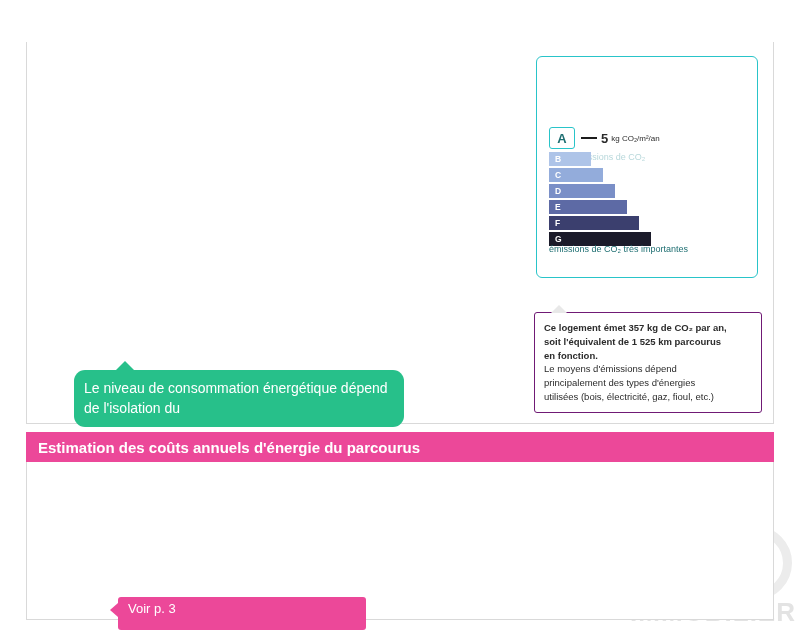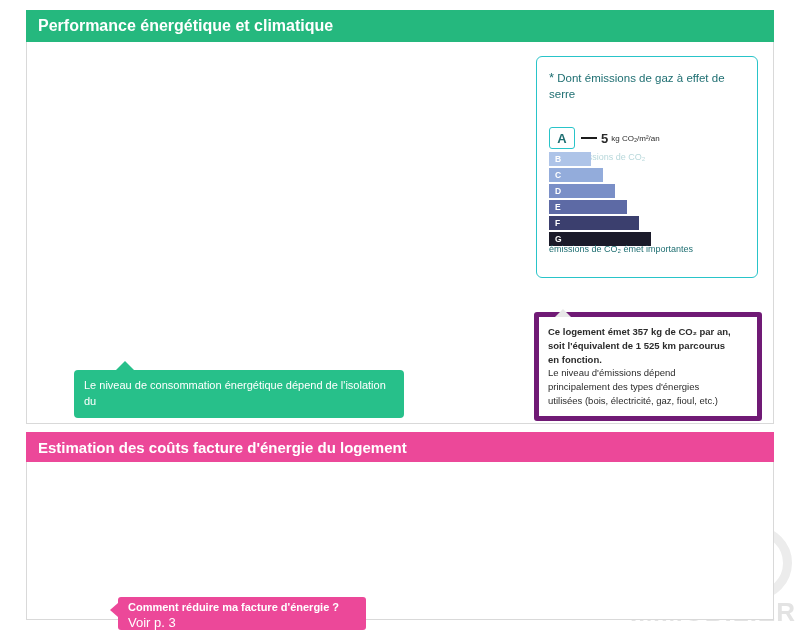--- a/index.html
+++ b/index.html
@@ -95,23 +95,23 @@
     position:absolute;left:120px;top:262px;width:62px;text-align:right;
     font-size:8.5px;color:#6b6b6b;line-height:1.25;
   }
   .passoire-line{
     position:absolute;left:184px;top:260px;width:3px;height:73px;background:#c9c9c9;
   }
 
   
   .green-callout{
     position:absolute;left:74px;top:370px;width:330px;
-    background:#27c08a;color:#fff;border-radius:4px;
+    background:#27c08a;color:#fff;border-radius:11px;
     padding:8px 10px;box-sizing:border-box;
-    font-size:11px;line-height:1.45;z-index:3;
+    font-size:14px;line-height:1.45;z-index:3;
   }
   .green-callout .arrow{
     position:absolute;left:42px;top:-9px;
     width:0;height:0;border-left:9px solid transparent;border-right:9px solid transparent;
     border-bottom:9px solid #27c08a;
   }
 
   
   .co2-panel{
     position:absolute;left:536px;top:56px;width:222px;height:222px;
@@ -143,21 +143,21 @@
   }
   .co2-dash{
     display:flex;align-items:center;margin-left:6px;font-size:8px;color:#2b2b2b;
   }
   .co2-dash .line{width:16px;height:1.5px;background:#1c1c1c;margin-right:4px;}
   .co2-dash .v{font-size:13px;font-weight:bold;margin-right:3px;}
 
   
   .pink-callout{
     position:absolute;left:534px;top:312px;width:228px;
-    background:#fff;border:5px solid #701a75;border-radius:3px;
+    background:#fff;border:1px solid #701a75;border-radius:3px;
     padding:8px 9px;box-sizing:border-box;
     font-size:9.5px;line-height:1.45;color:#2b2b2b;z-index:4;
   }
   .pink-callout .bold{font-weight:bold;}
   .pink-callout .arrow{
     position:absolute;left:16px;top:-8px;
     width:0;height:0;border-left:8px solid transparent;border-right:8px solid transparent;
     border-bottom:8px solid #e8e8e8;
   }
   .pink-bar{
@@ -251,23 +251,20 @@
 </style>
 </head>
 <body>
 
 <div class="page">
 
   <div class="watermark-ring"></div>
   <div class="watermark">IMMOBILIER</div>
 
   <div class="sec1-body"></div>
-  <div class="sec1-header">
-    <span>Performance énergétique et climatique</span>
-  </div>
 
   <div class="scale-top-label">logement extrêmement performant</div>
   <div class="scale-bottom-label">logement extrêmement peu performant</div>
 
   <div class="cons-head">
     <div class="c1">consommation (énergie primaire)</div>
     <div class="c2">émissions</div>
   </div>
   <div class="cons-box">
     <div class="cons-cell first">
@@ -314,21 +311,20 @@
         <div class="tip" style="border-left: 18px solid rgb(227, 30, 36);"></div>
       </div>
     </div>
 
   <div class="green-callout">
     <div class="arrow"></div>
     <div>Le niveau de consommation énergétique dépend de l'isolation du</div>
   </div>
 
   <div class="co2-panel">
-    <div class="co2-title"><span class="star">*</span> <span>Dont émissions de gaz à effet de serre</span></div>
     <div class="co2-sub">peu d'émissions de CO₂</div>
     <div class="co2-bars" id="co2-bars">
         <div class="co2-row cur">
           <div class="cr">A</div>
           <div class="co2-dash">
             <span class="line"></span>
             <span class="v">5</span>
             <span>kg CO₂/m²/an</span>
           </div>
         </div>
@@ -344,37 +340,37 @@
         <div class="co2-row">
           <div class="cr" style="background: rgb(93, 106, 165); width: 78px;">E</div>
         </div>
         <div class="co2-row">
           <div class="cr" style="background: rgb(59, 63, 110); width: 90px;">F</div>
         </div>
         <div class="co2-row">
           <div class="cr" style="background: rgb(27, 27, 42); width: 102px;">G</div>
         </div>
       </div>
-    <div class="co2-foot">émissions de CO₂ émet importantes</div>
+    <div class="co2-foot">émissions de CO₂ très importantes</div>
   </div>
 
   <div class="pink-callout">
     <div class="arrow"></div>
     <div class="bold">Ce logement émet 357 kg de CO₂ par an,</div>
     <div class="bold">soit l'équivalent de 1 525 km parcourus</div>
     <div class="bold">en fonction.</div>
-    <div>Le niveau d'émissions dépend</div>
+    <div>Le moyens d'émissions dépend</div>
     <div>principalement des types d'énergies</div>
     <div>utilisées (bois, électricité, gaz, fioul, etc.)</div>
   </div>
   <div class="pink-bar"></div>
 
   <div class="sec2-body"></div>
   <div class="sec2-header">
-    <span>Estimation des coûts facture d'énergie du logement</span>
+    <span>Estimation des coûts annuels d'énergie du parcourus</span>
   </div>
   <div class="sec2-desc">Les coûts sont estimés en fonction des caractéristiques de votre logement et pour une utilisation standard sur 5 usages (chauffage, eau chaude sanitaire, climatisation, éclairage, auxiliaires) voir p.3 pour voir les détails par poste.</div>
 
   <div class="piggy">
     <div class="piggy-ear"></div>
     <div class="piggy-body"></div>
     <div class="piggy-snout"></div>
     <div class="piggy-leg1"></div>
     <div class="piggy-leg2"></div>
     <div class="piggy-tail"></div>
@@ -393,17 +389,16 @@
     <div class="range-dots"></div>
     <div class="range-bar"></div>
     <div class="range-pt p1"></div>
     <div class="range-pt p2"></div>
   </div>
 
   <div class="avg-note">Prix moyens des énergies indexés sur les années 2021, 2022, 2023 (abonnements compris) conformément à l'arrêté du 31 mars 2021 en vigueur lors de l'établissement du DPE</div>
 
   <div class="badge">
     <div class="arrow"></div>
-    <div class="b1">Comment réduire ma facture d'énergie ?</div>
     <div class="b2">Voir p. 3</div>
   </div>
 
 </div>
 
 </body></html>

